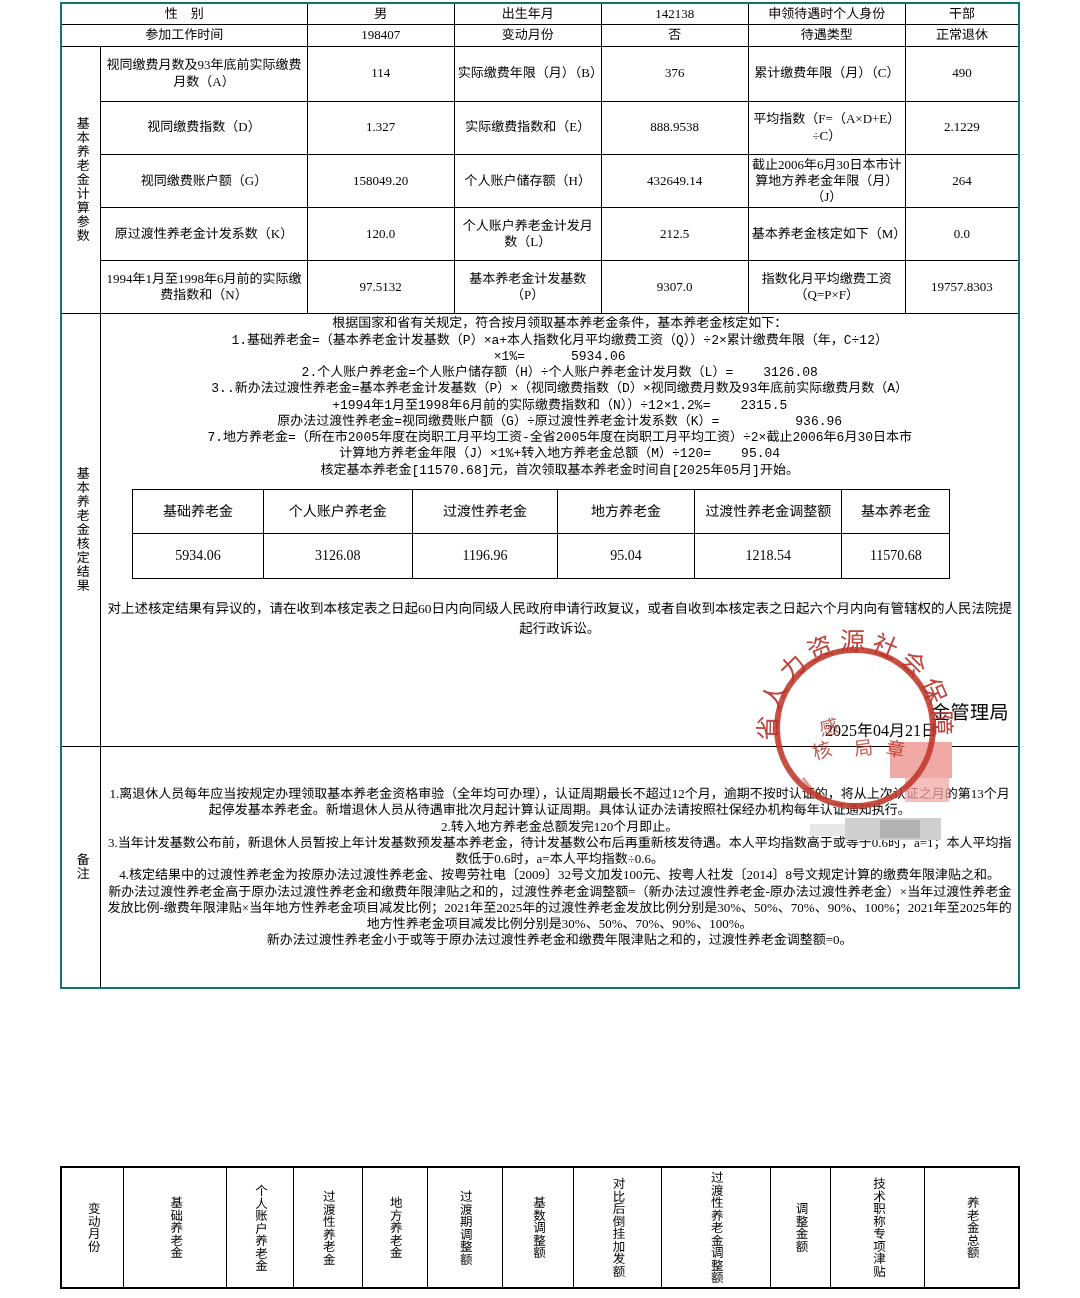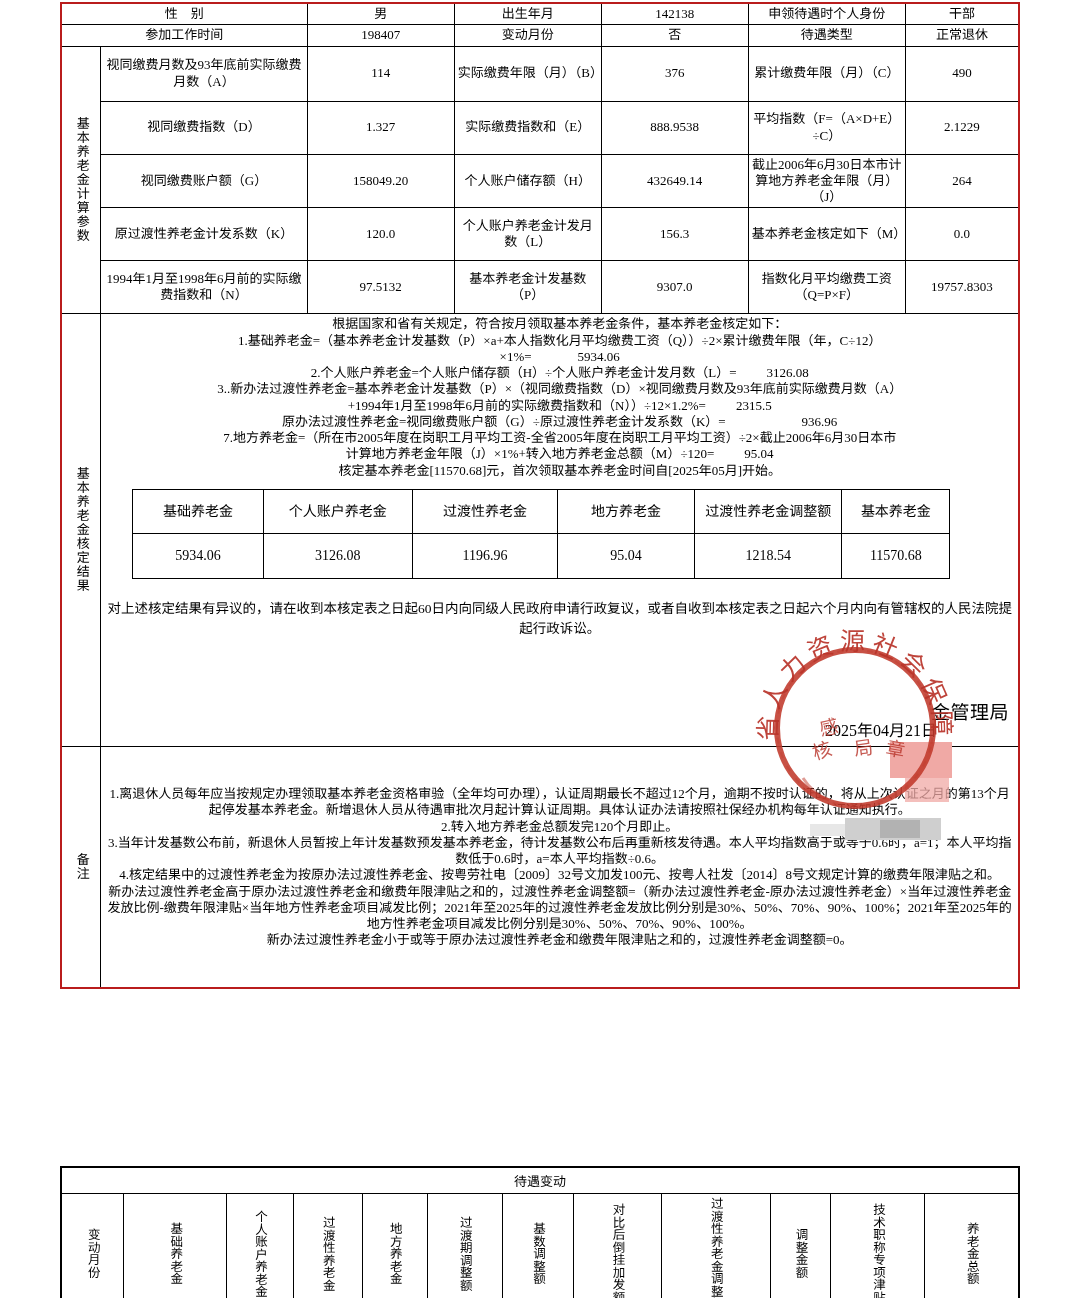--- a/index.html
+++ b/index.html
@@ -7,21 +7,21 @@
   body{
     width:1080px;height:1298px;
     font-family:"Liberation Serif","DejaVu Serif",serif;
     color:#000;
     -webkit-font-smoothing:none;
   }
   .page{position:relative;width:1080px;height:1298px;overflow:hidden;background:#fff;}
   table{border-collapse:collapse;}
   .sheet{
     position:absolute;left:60px;top:2px;width:960px;
-    border:2px solid #b91c1c;
+    border:2px solid #0f766e;
   }
   .sheet td{
     border:1px solid #000;
     text-align:center;
     vertical-align:middle;
     font-size:13px;
     line-height:1.25;
     padding:2px 3px;
   }
   .vlabel{
@@ -36,21 +36,21 @@
   .vcell{width:34px;padding:4px 2px;}
   .num{font-size:13px;}
   .lbl{font-size:12.5px;line-height:1.2;}
   .bodycell{
     text-align:left;
     vertical-align:top;
     padding:8px 6px 8px 8px;
     font-size:13.5px;
     line-height:2.05;
   }
-  .bodycell p{margin:0;}
+  .bodycell p{margin:0;font-family:Liberation Mono, monospace;}
   .gap{display:inline-block;width:46px;}
   .gap2{display:inline-block;width:30px;}
   .resultwrap{padding:10px 0 6px 28px;}
   table.result{border-collapse:collapse;width:818px;}
   table.result td{
     border:1px solid #000;
     text-align:center;
     font-size:14px;
     padding:13px 2px;
   }
@@ -143,21 +143,21 @@
       <td class="num">158049.20</td>
       <td class="lbl">个人账户储存额（H）</td>
       <td class="num">432649.14</td>
       <td class="lbl">截止2006年6月30日本市计算地方养老金年限（月）（J）</td>
       <td class="num">264</td>
     </tr>
     <tr>
       <td class="lbl" style="height:48px">原过渡性养老金计发系数（K）</td>
       <td class="num">120.0</td>
       <td class="lbl">个人账户养老金计发月数（L）</td>
-      <td class="num">156.3</td>
+      <td class="num">212.5</td>
       <td class="lbl">基本养老金核定如下（M）</td>
       <td class="num">0.0</td>
     </tr>
     <tr>
       <td class="lbl" style="height:48px">1994年1月至1998年6月前的实际缴费指数和（N）</td>
       <td class="num">97.5132</td>
       <td class="lbl">基本养老金计发基数（P）</td>
       <td class="num">9307.0</td>
       <td class="lbl">指数化月平均缴费工资（Q=P×F）</td>
       <td class="num">19757.8303</td>
@@ -246,23 +246,20 @@
         <col style="width:62px">
         <col style="width:72px">
       <col style="width:68px">
         <col style="width:84px">
         <col style="width:104px">
       <col style="width:58px">
         <col style="width:90px">
         <col style="width:90px">
     </colgroup>
     <tbody>
-        <tr>
-      <td colspan="12" class="bt-title">待遇变动</td>
-    </tr>
     <tr class="bh">
       <td>
             <div class="vlabel">变动月份</div>
           </td>
       <td>
             <div class="vlabel">基础养老金</div>
           </td>
       <td>
             <div class="vlabel">个人账户养老金</div>
           </td>

